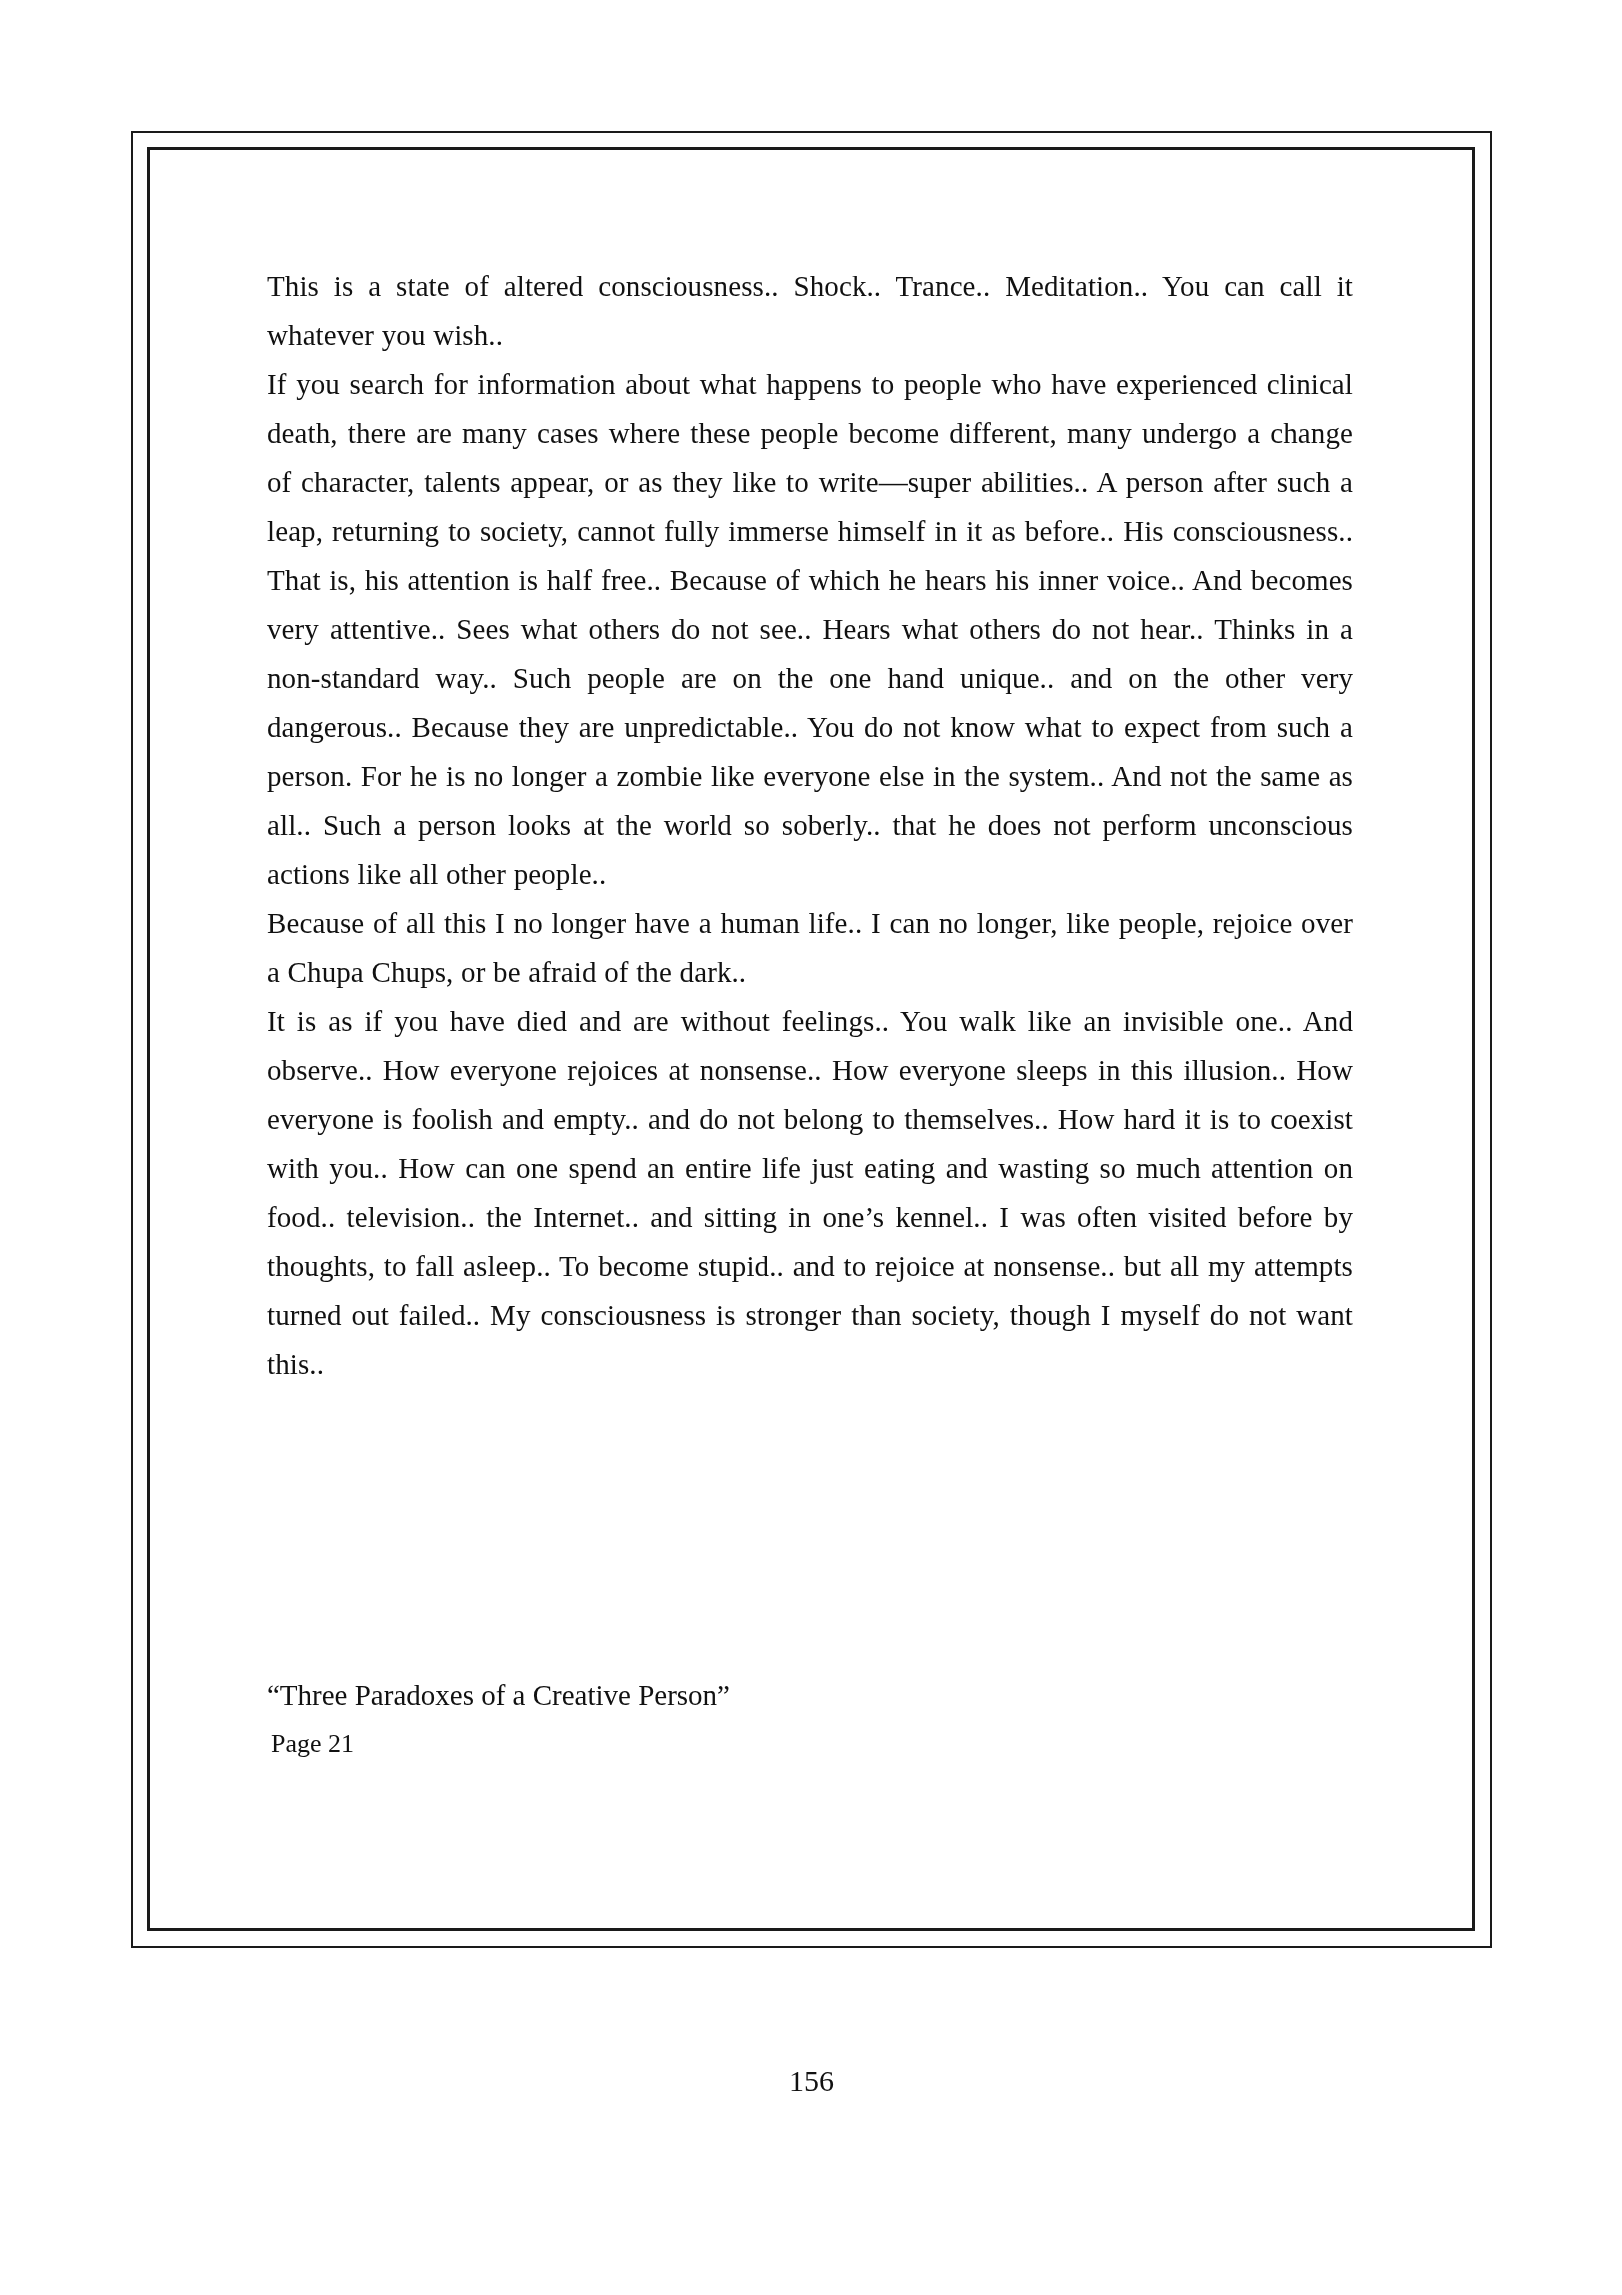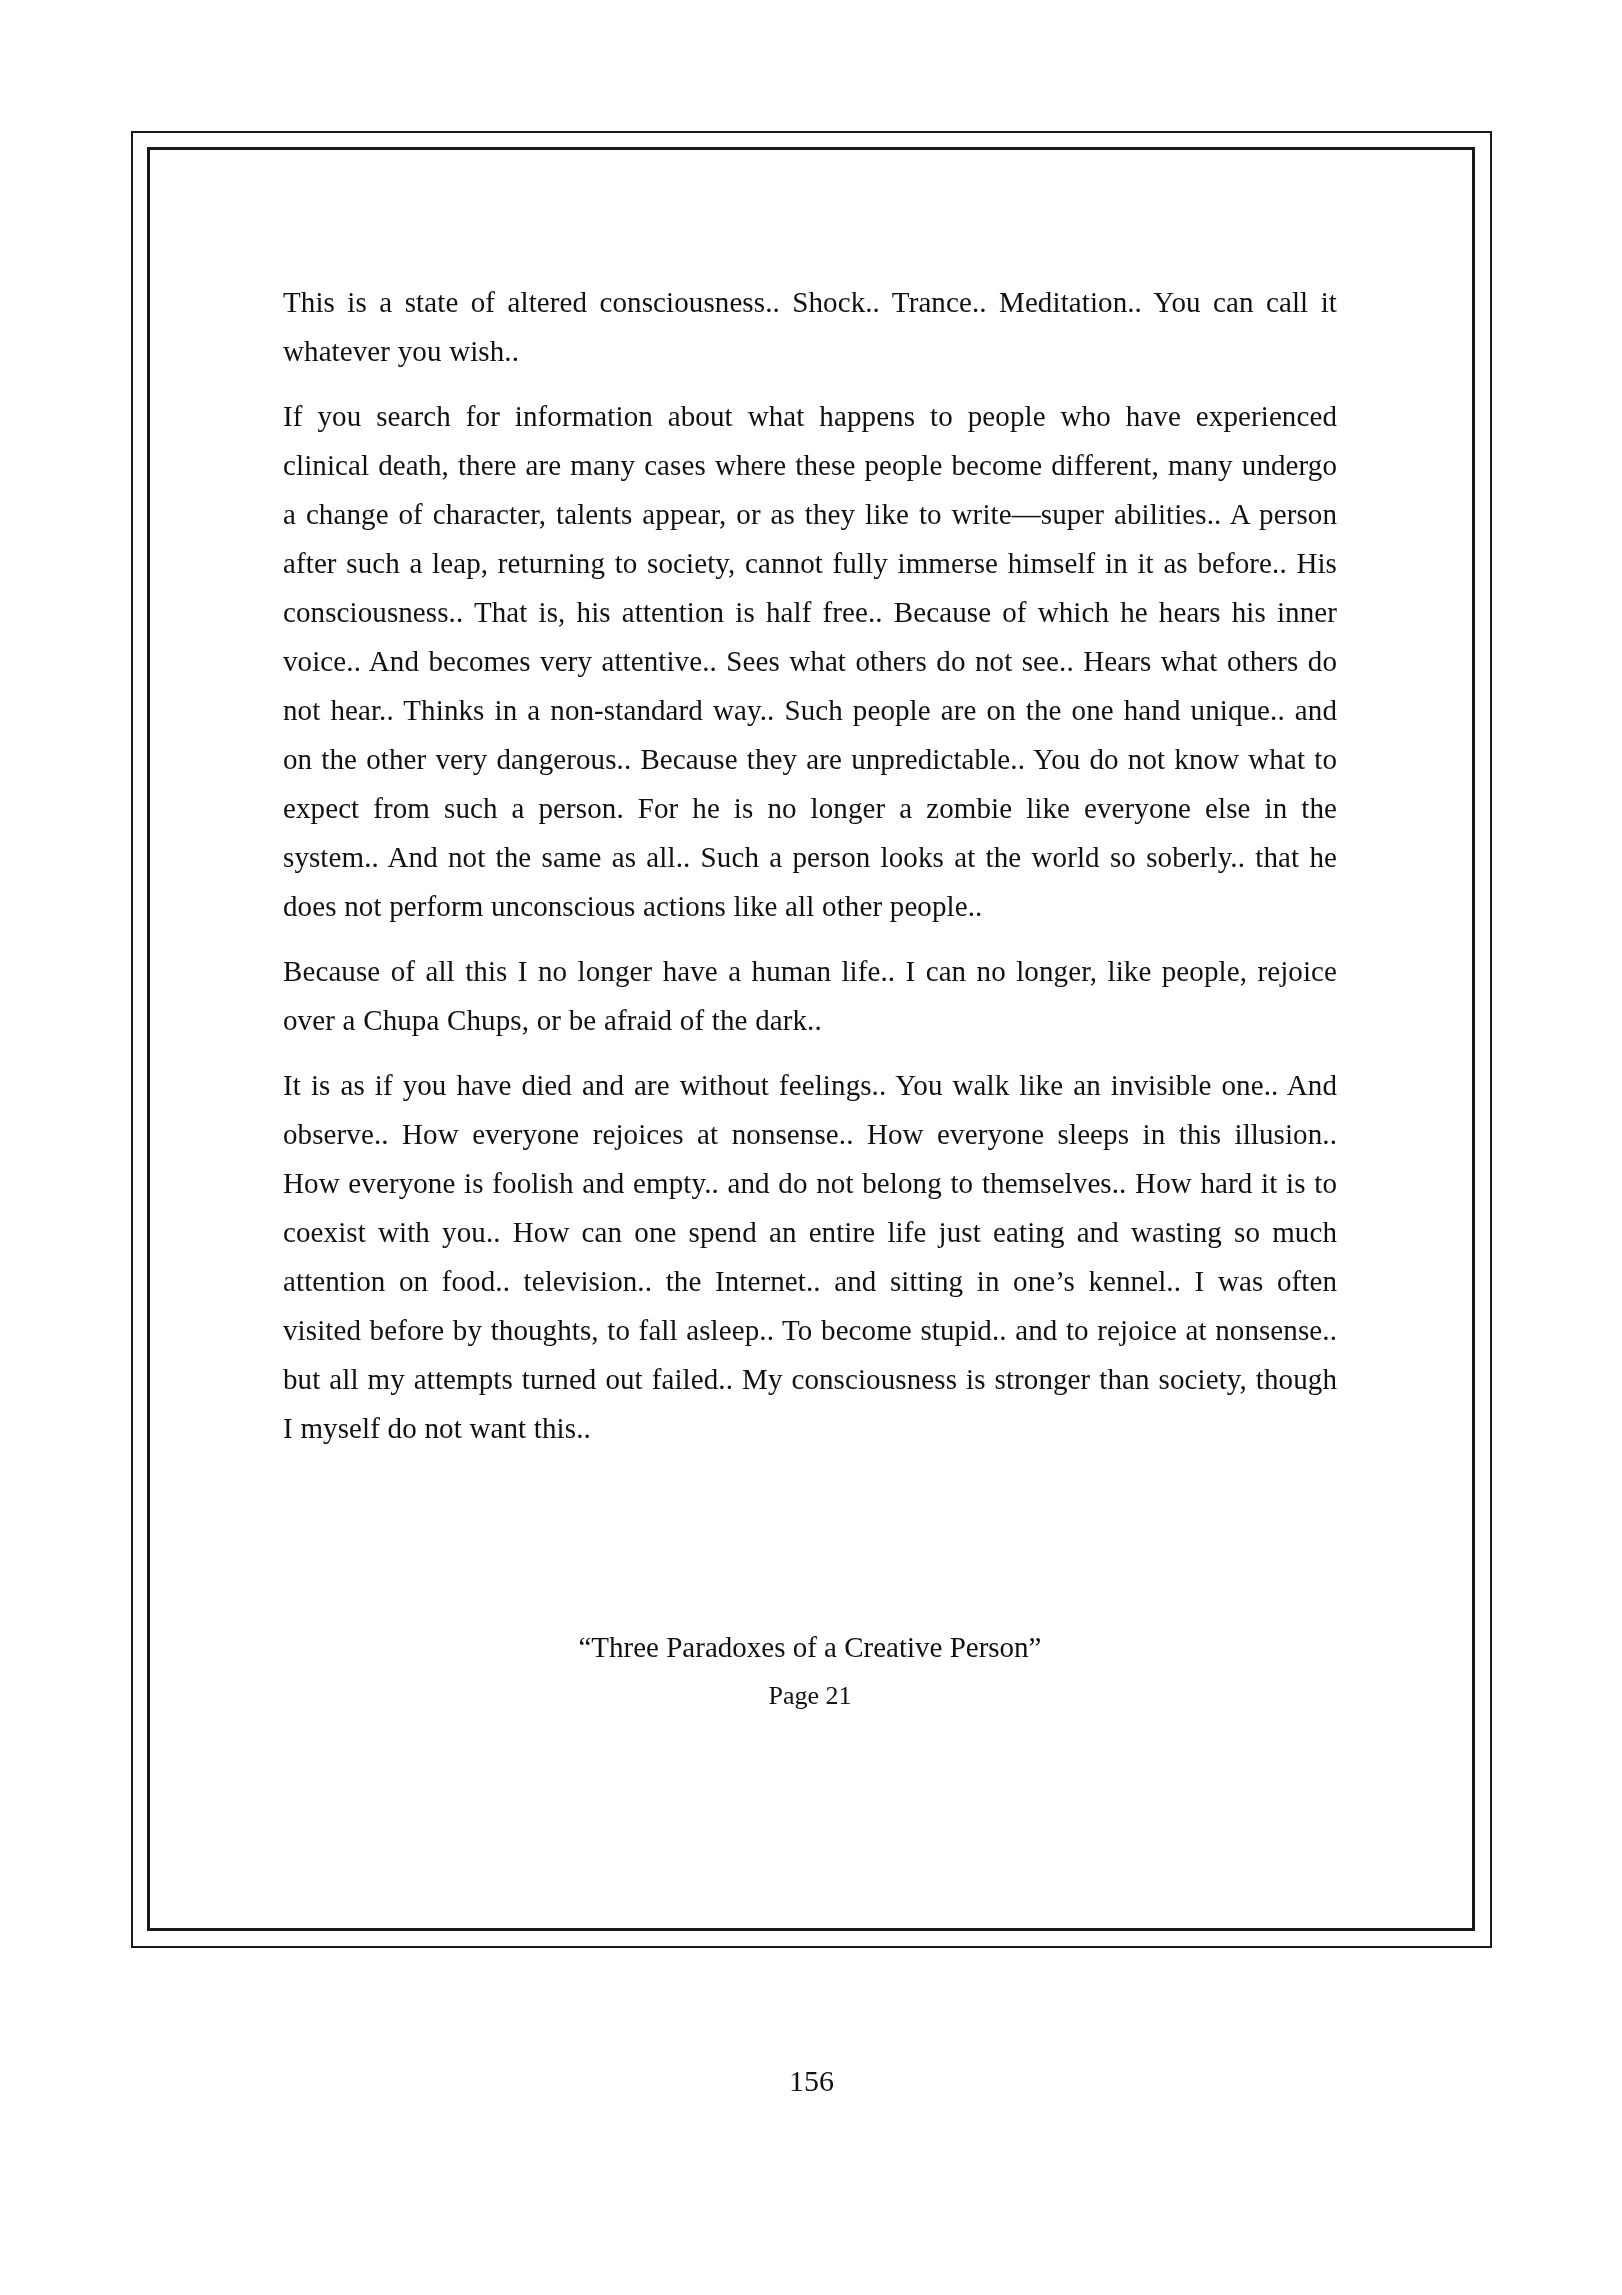--- a/index.html
+++ b/index.html
@@ -39,38 +39,38 @@
 
   
   .content {
     position: absolute;
     left: 267px;
     top: 262px;
     width: 1086px;
   }
 
   p.para {
-    margin: 16px;
+    margin: 0;
     font-size: 29px;
     line-height: 49px;
     text-align: justify;
     text-justify: inter-word;
     letter-spacing: 0.1px;
     word-spacing: 0.3px;
     -webkit-hyphens: none;
     hyphens: none;
   }
 
   
   .footer-block {
     position: absolute;
     left: 267px;
-    top: 1624px;
+    top: 1672px;
     width: 1086px;
-    text-align: center;
+    text-align: left;
   }
   .book-title {
     font-size: 29px;
     line-height: 46px;
     margin: 0;
   }
   .page-ref {
     font-size: 26px;
     line-height: 43px;
     margin: 4px;

